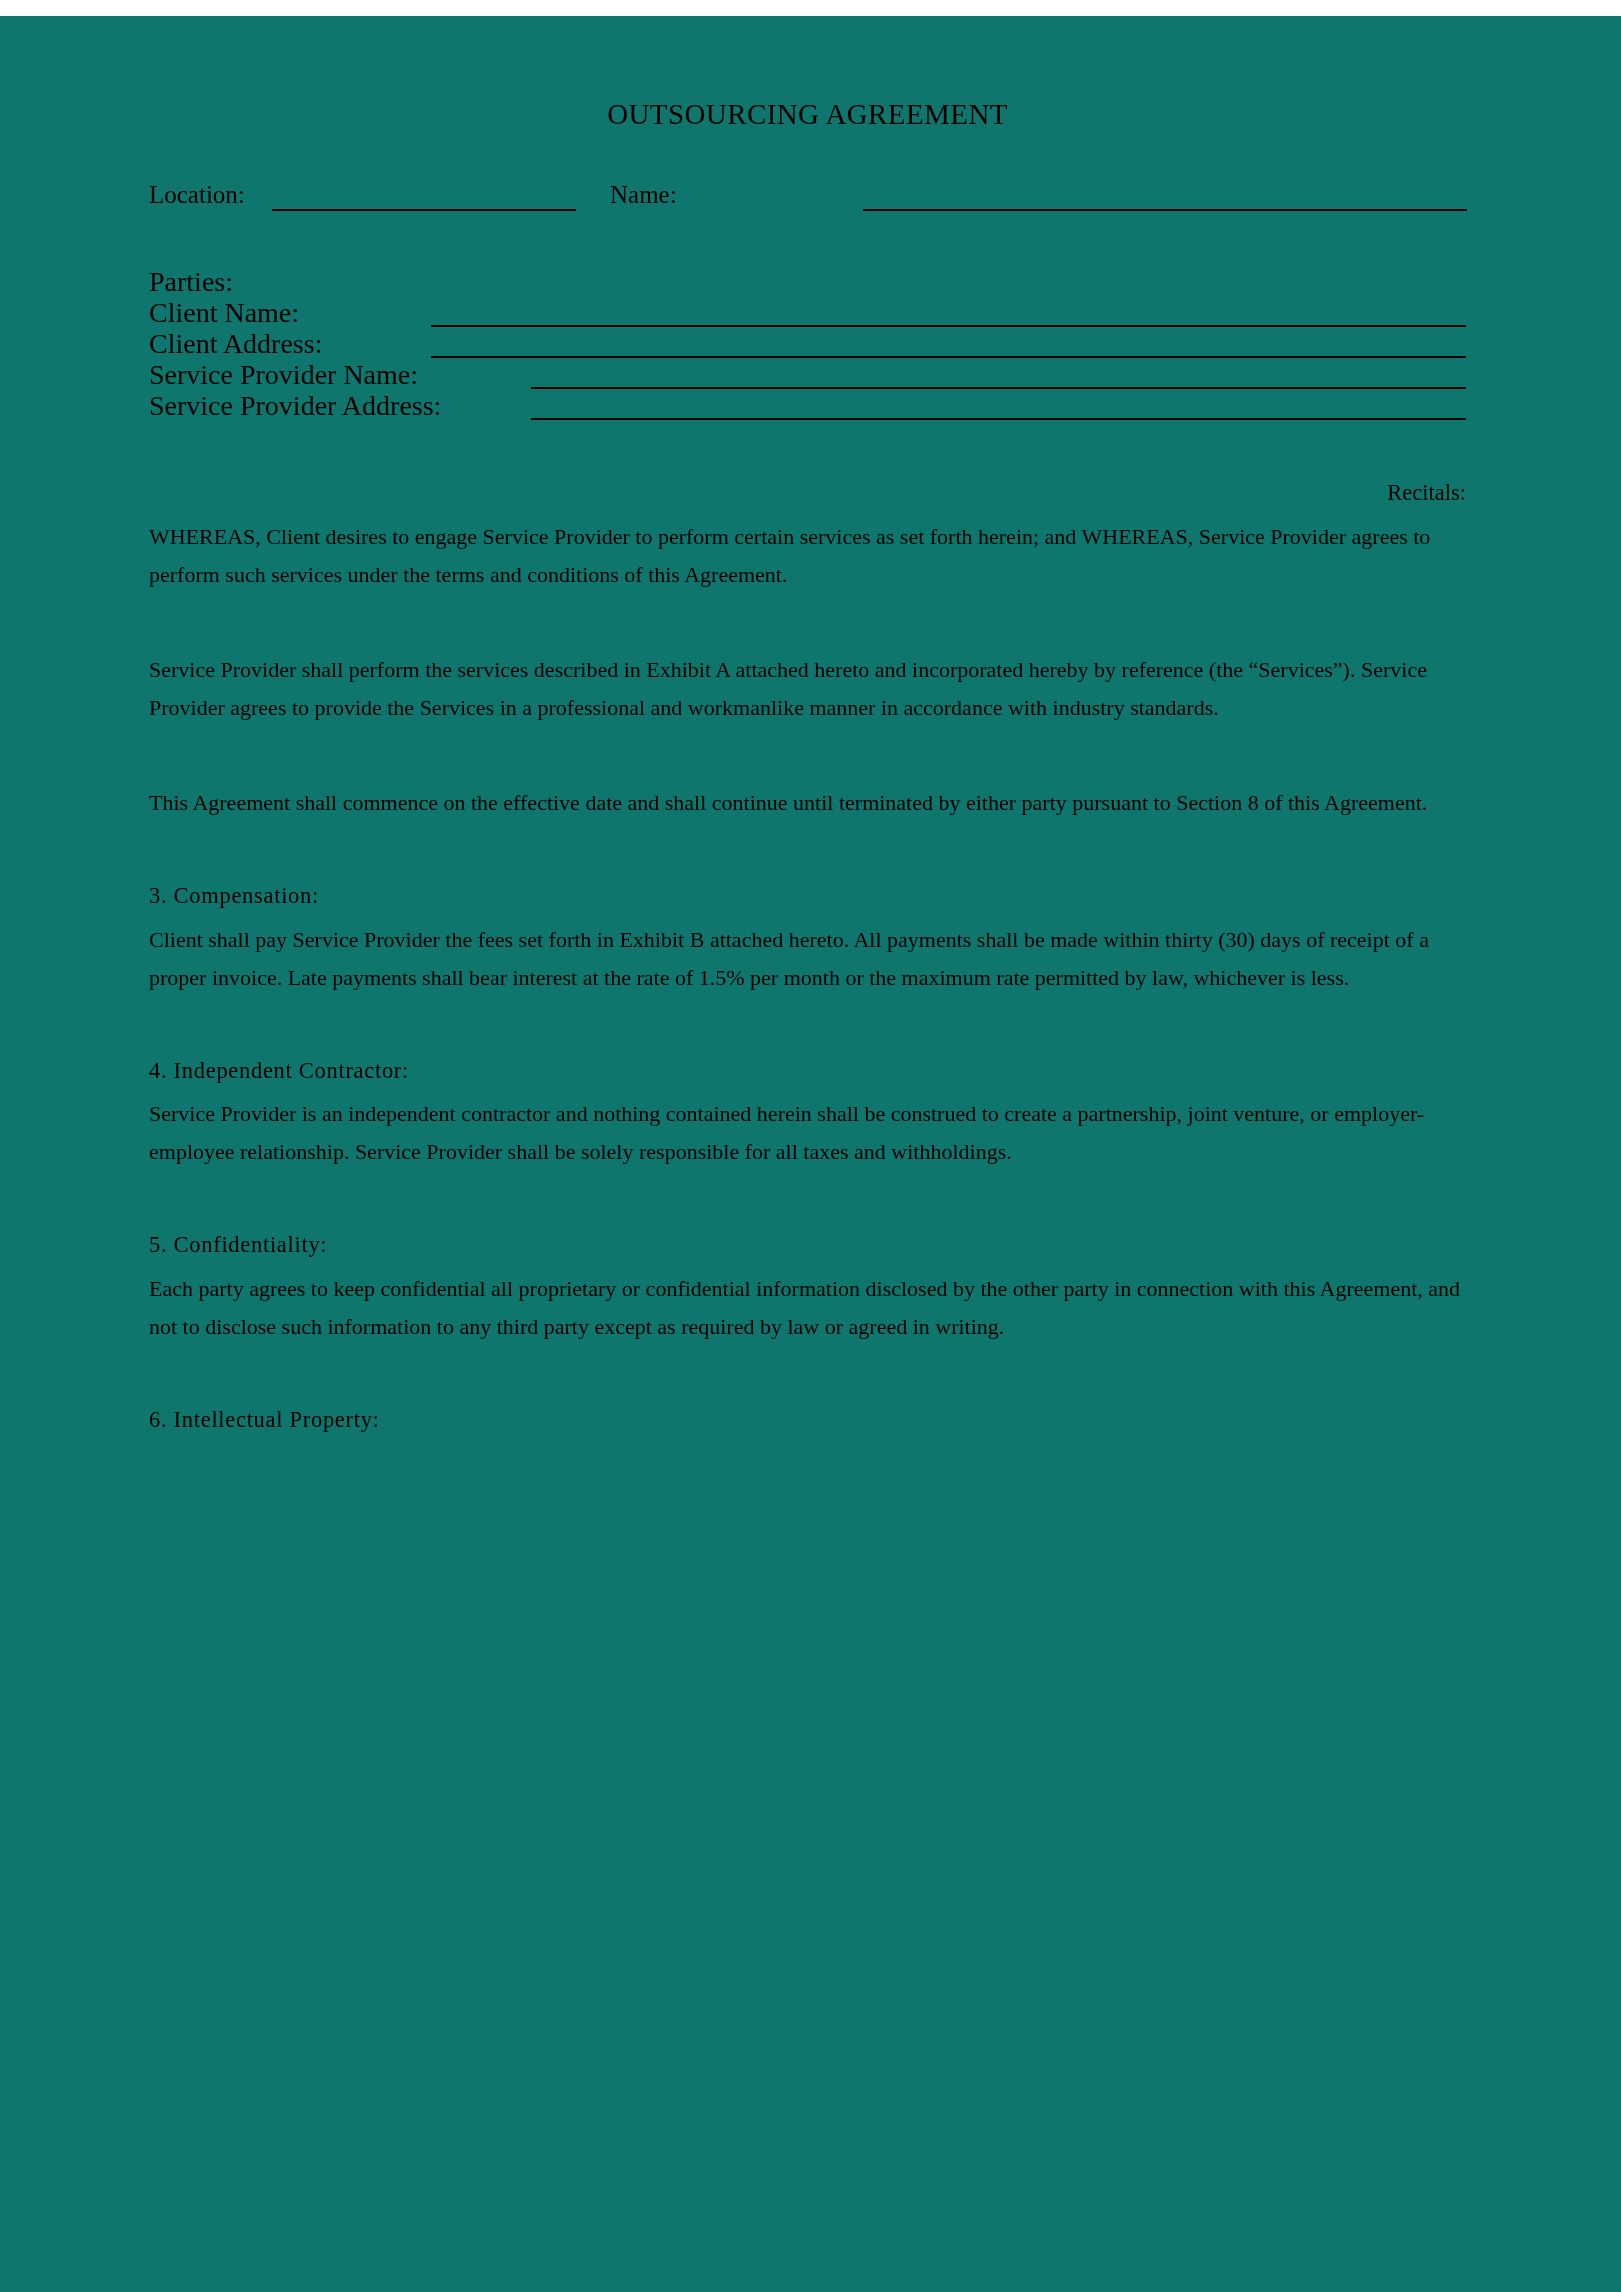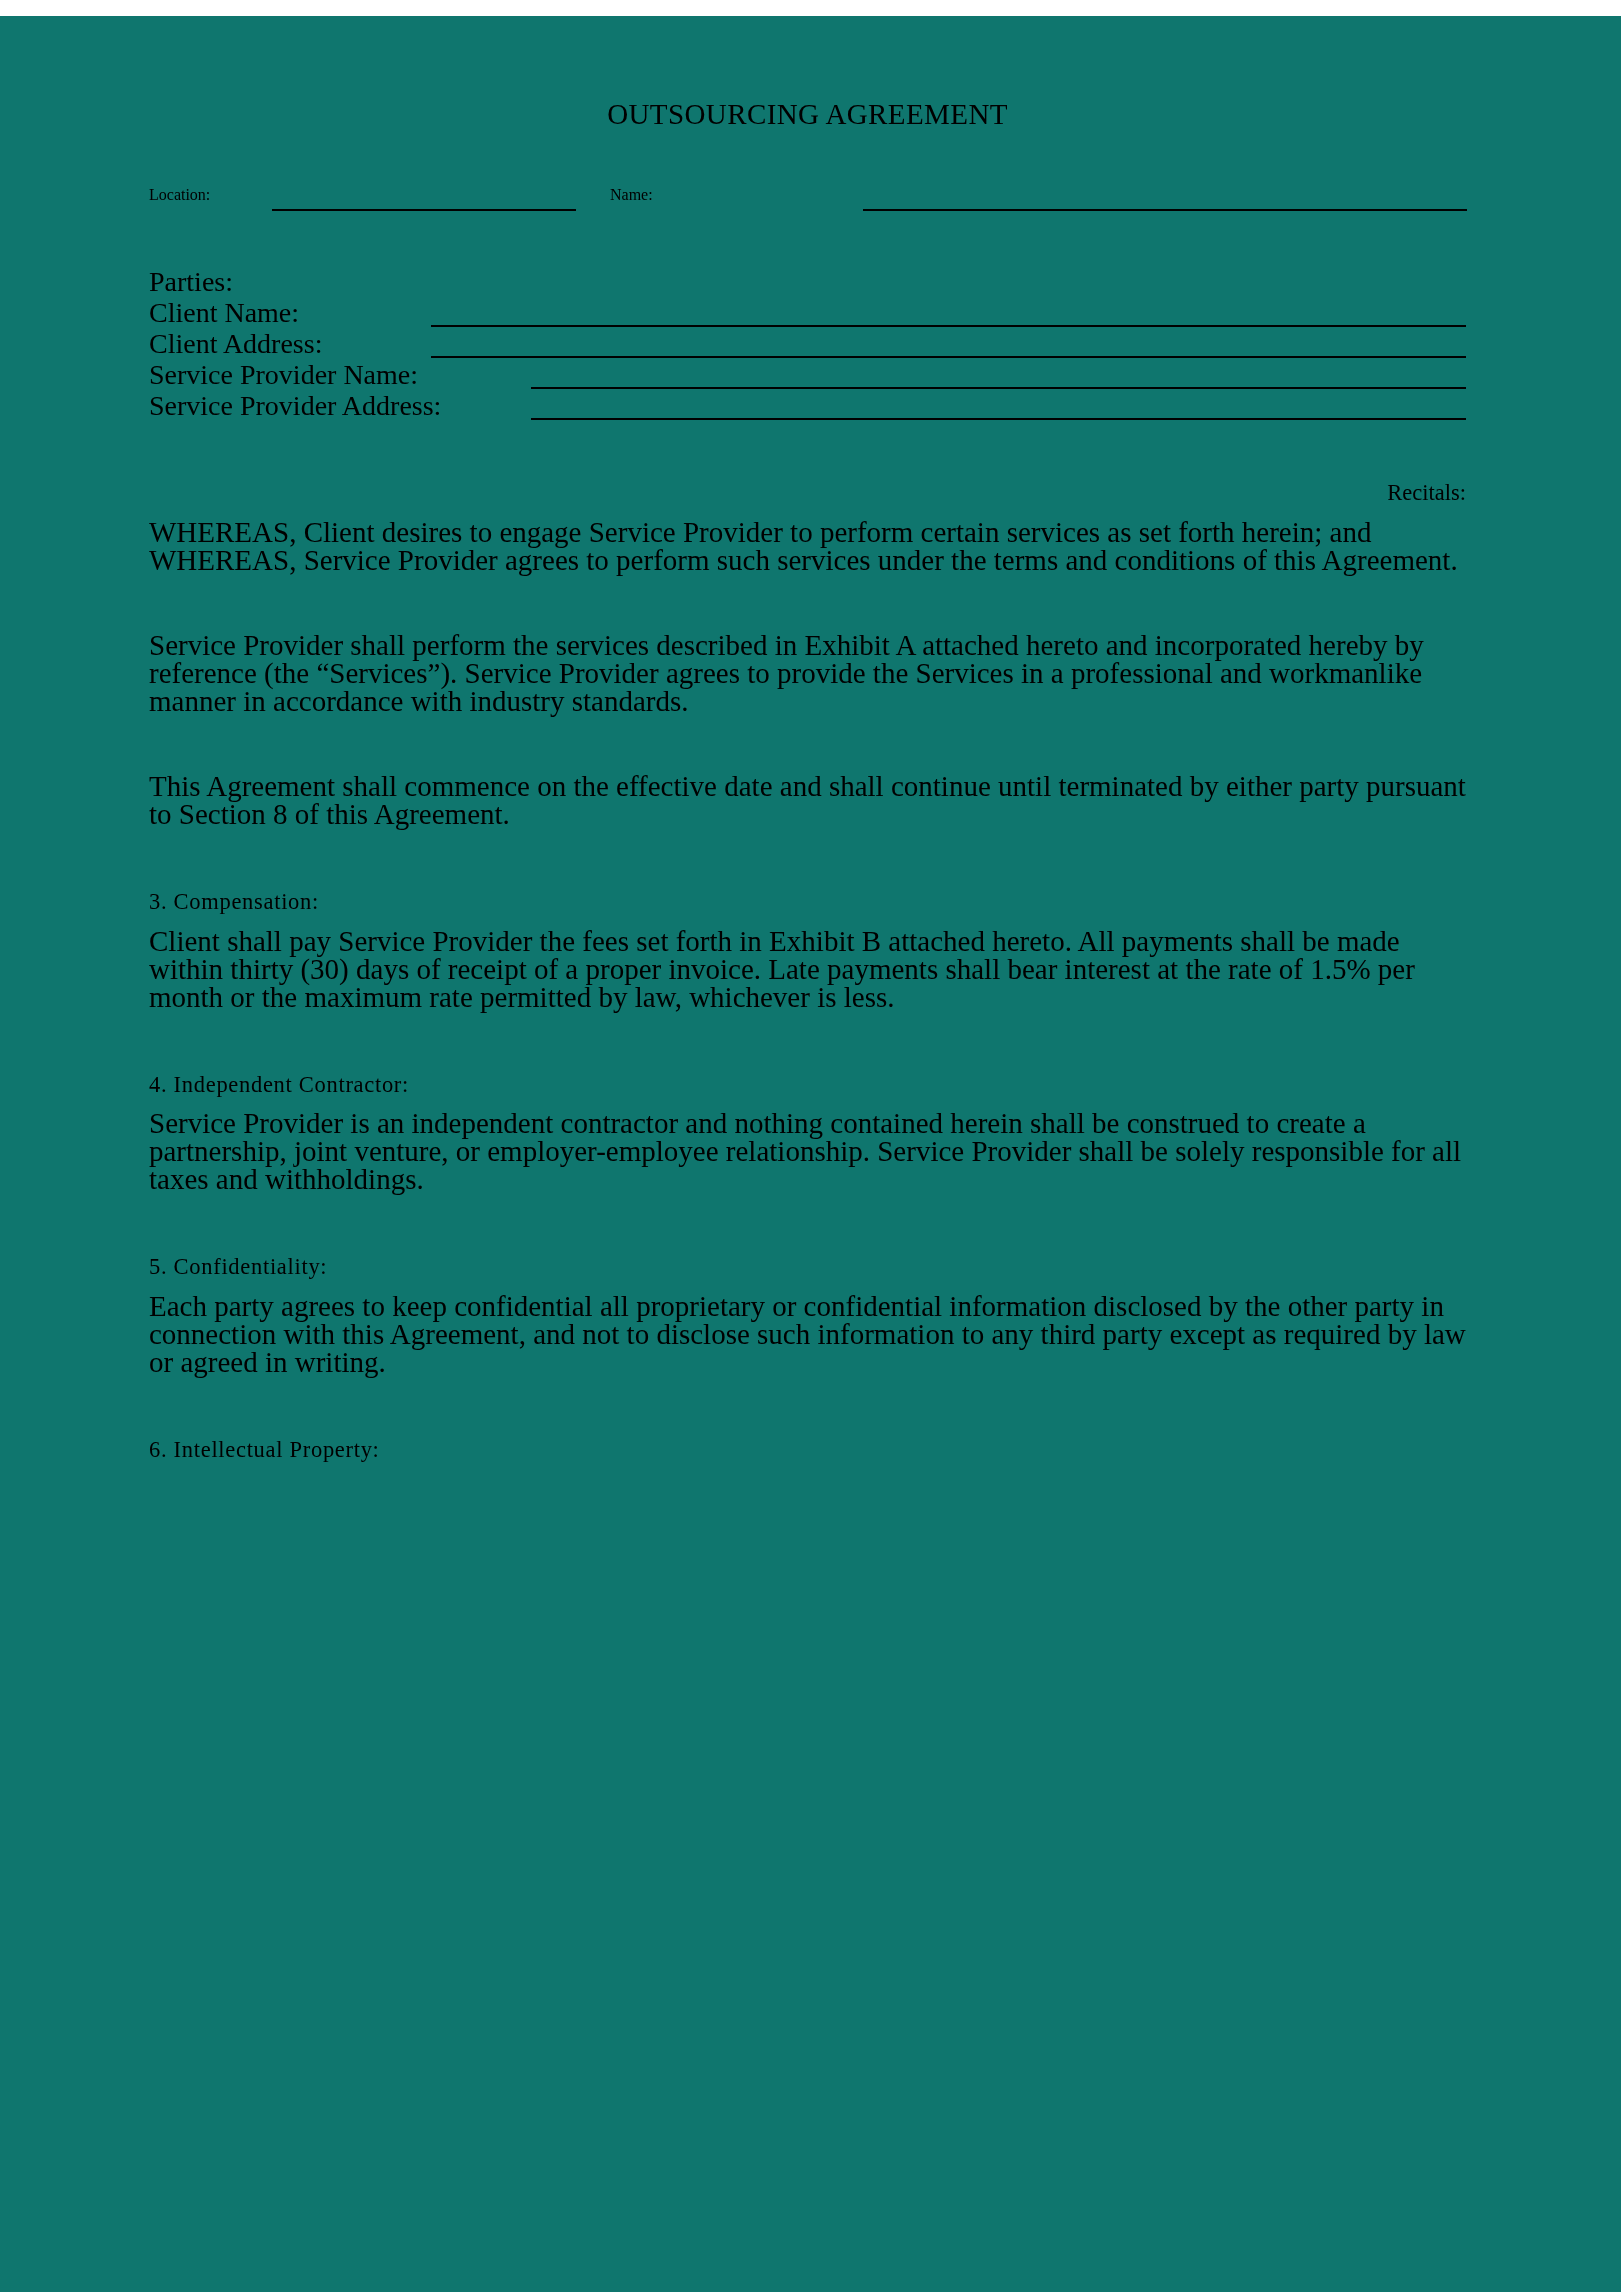--- a/index.html
+++ b/index.html
@@ -35,21 +35,21 @@
     letter-spacing: 0.4px;
     margin-top: 80px;
     font-weight: normal;
   }
 
   
   .locdate-row {
     position: relative;
     height: 45px;
     margin-top: 47px;
-    font-size: 16px;
+    font-size: 25px;
     line-height: 29px;
   }
   .locdate-label {
     position: absolute;
     top: 0;
     white-space: nowrap;
   }
   .lbl-location { left: 0; }
   .lbl-date { left: 461px; }
   .rule {
@@ -104,22 +104,22 @@
     line-height: 33px;
     letter-spacing: 0.7px;
     margin: 0 0 8.8px 0;
     font-weight: normal;
   }
   .section-heading.plain {
     letter-spacing: 0;
     text-align: right;
   }
   .section-body {
-    font-size: 29px;
-    line-height: 28px;
+    font-size: 22px;
+    line-height: 38px;
     margin: 0;
     text-align: left;
   }
   .section-body:empty { display: none; }
 </style>
 </head>
 <body>
 
 <div class="page">
   <div class="content">

